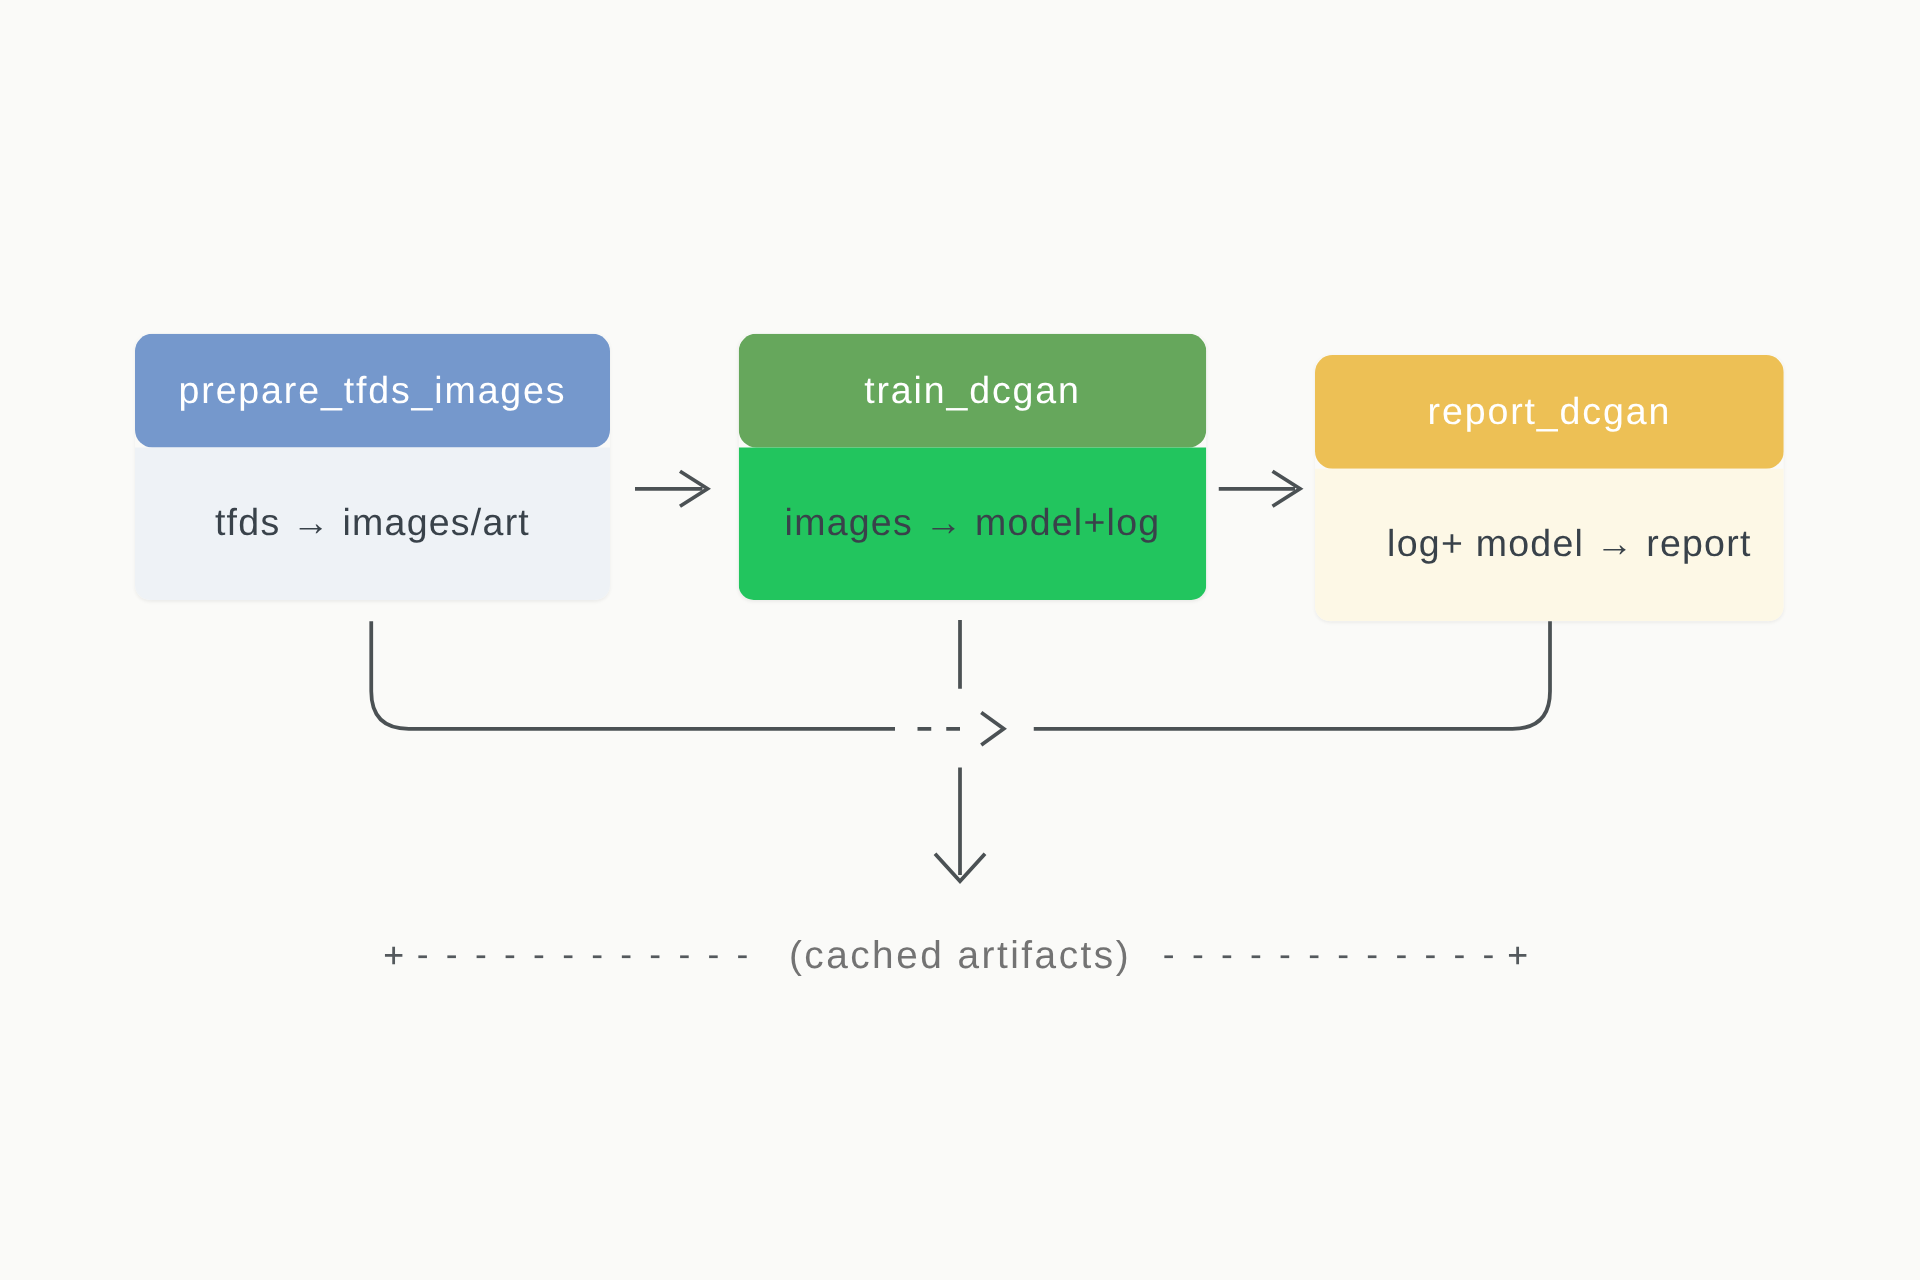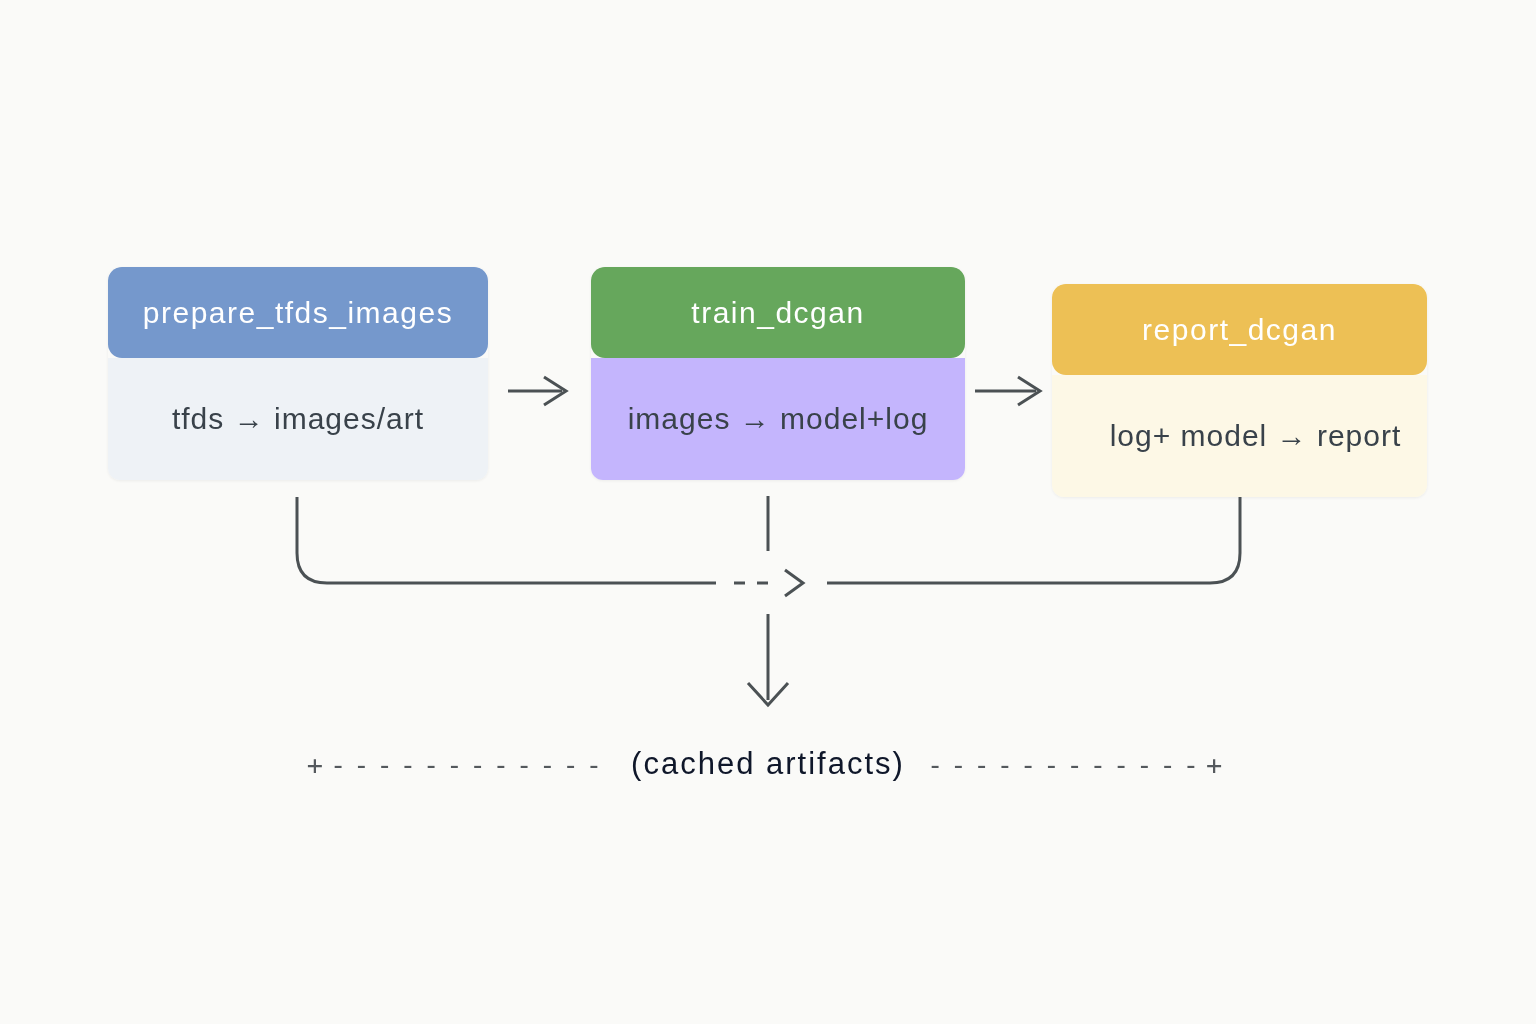--- a/index.html
+++ b/index.html
@@ -18,41 +18,41 @@
   #node-3{left:1052px;width:375px;margin-top:17px;}
 
   #connectors{position:absolute;left:0;top:0;width:1536px;height:1024px;pointer-events:none;}
   .cline{fill:none;stroke:#4b5154;stroke-width:3;}
   .chead{fill:none;stroke:#4b5154;stroke-width:3;stroke-linejoin:miter;}
 
   #cached-row{position:absolute;left:0;top:746px;width:1536px;display:flex;
         align-items:center;justify-content:center;gap:22px;color:#4e5458;}
   .dash-run{font-family:"DejaVu Sans Mono","Liberation Mono",monospace;
         font-size:27px;letter-spacing:7px;white-space:nowrap;color:#54595d;}
-  #cached-label{font-size:31px;letter-spacing:2px;color:#0f172a;}
+  #cached-label{font-size:31px;letter-spacing:2px;color:#737373;}
 </style>
 </head>
 <body>
 
 <div id="canvas">
 
   <div class="node" id="node-1">
     <div class="node-header" style="background: rgb(117, 152, 204);">
       <span>prepare_tfds_images</span>
     </div>
     <div class="node-body" style="background: rgb(238, 242, 246);">
       <span>tfds  →  images/art</span>
     </div>
   </div>
 
   <div class="node" id="node-2">
     <div class="node-header" style="background: rgb(102, 167, 92);">
       <span>train_dcgan</span>
     </div>
-    <div class="node-body" style="background: #c4b5fd;">
+    <div class="node-body" style="background: #22c55e;">
       <span>images → model+log</span>
     </div>
   </div>
 
   <div class="node" id="node-3">
     <div class="node-header" style="background: rgb(237, 192, 85);">
       <span>report_dcgan</span>
     </div>
     <div class="node-body" style="background: rgb(253, 248, 230); padding-left: 32px;">
       <span>log+ model → report</span>

